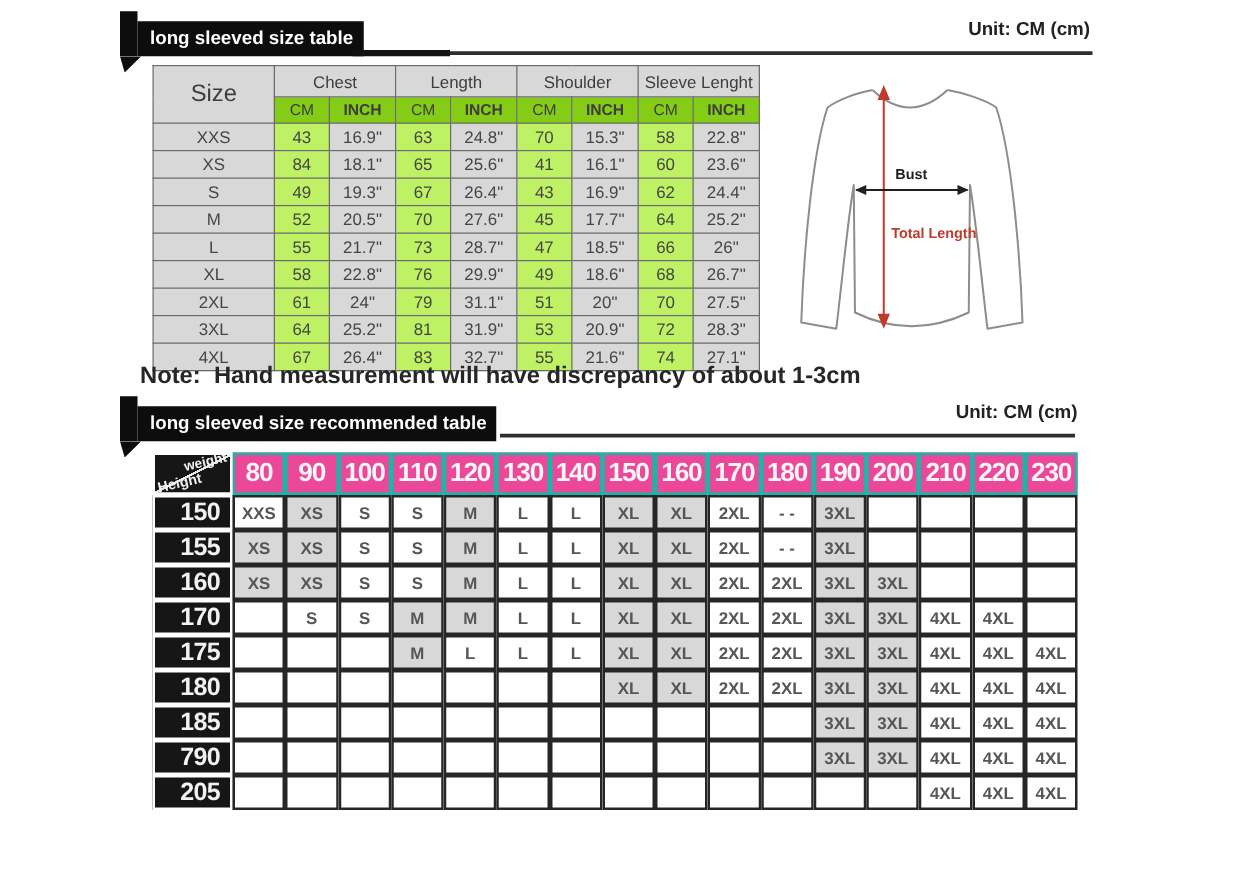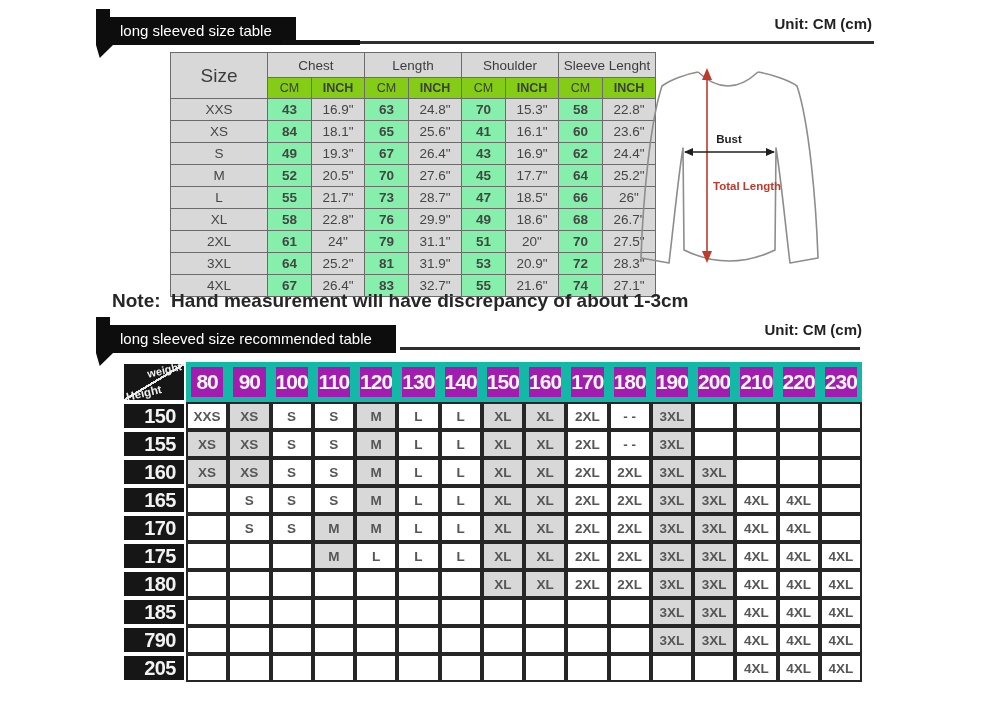--- a/index.html
+++ b/index.html
@@ -1,60 +1,60 @@
 <!DOCTYPE html>
 <html><head>
 <meta charset="utf-8">
 <style>
   html,body{margin:0;padding:0;background:#fff;}
   body{width:1005px;height:710px;position:relative;font-family:"Liberation Sans",sans-serif;overflow:hidden;}
 
   
-  .callout{position:absolute;background:#0d0d0d;color:#fff;font-weight:normal;font-size:15px;
-           height:28px;line-height:28px;padding:0 24px 0 10px;margin-left:14px;white-space:nowrap;}
+  .callout{position:absolute;background:#0d0d0d;color:#fff;font-weight:bold;font-size:15px;
+           height:28px;line-height:28px;padding:0 8px 0 10px;margin-left:14px;white-space:nowrap;}
   .callout::before{content:"";position:absolute;left:-14px;top:-8px;width:14px;height:36px;background:#0d0d0d;}
   .callout::after{content:"";position:absolute;left:-14px;top:100%;width:17px;height:13px;background:#0d0d0d;
                   clip-path:polygon(0 0,100% 0,22% 100%);}
   #tab1{left:96px;top:17px;}
   #tab2{left:96px;top:325px;}
 
   
   .rule{position:absolute;background:#2e2e2e;}
   #rule1a{left:282px;top:40px;width:78px;height:5px;background:#111;}
   #rule1b{left:360px;top:41px;width:514px;height:3px;}
   #rule2{left:400px;top:347px;width:460px;height:3px;}
   .unit{position:absolute;font-size:15px;font-weight:bold;color:#222;}
   #unit1{right:133px;top:15px;}
   #unit2{right:143px;top:321px;}
 
   
   #note{position:absolute;left:112px;top:290px;font-size:19px;font-weight:bold;color:#262626;white-space:pre;}
 
   
-  #size-table{position:absolute;left:122px;top:52px;border-collapse:collapse;margin-left:48px;}
+  #size-table{position:absolute;left:122px;top:52px;border-collapse:collapse;}
   #size-table th,#size-table td{border:1px solid #6b6b6b;text-align:center;padding:0;color:#3d3d3d;}
   #size-table .sz{width:96px;font-size:19px;font-weight:normal;background:#d8d8d8;}
   #size-table .grp{height:24px;font-size:13.5px;font-weight:normal;background:#d8d8d8;}
   #size-table .sub{height:20px;font-size:12.5px;font-weight:normal;background:#84cc16;}
   #size-table .w-cm{width:43px;}
   #size-table .w-inch{width:52px;font-weight:bold;}
   #size-table tbody td{height:21px;font-size:13.5px;color:#454545;}
   #size-table .rowhead{background:#d8d8d8;}
   #size-table .inch{background:#d8d8d8;}
-  #size-table .cm{background:#86efac;font-weight:bold;}
+  #size-table .cm{background:#bef264;}
 
   
   #shirt{position:absolute;left:636px;top:60px;}
 
   
   #recommended-table{position:absolute;left:122px;top:362px;width:740px;border-collapse:separate;
                      border-spacing:0;table-layout:fixed;}
   #recommended-table th,#recommended-table td{padding:0;text-align:center;overflow:hidden;}
-  #recommended-table th.wh{background:#a21caf;color:#f5f5f5;font-size:21px;font-weight:bold;
-                           border:5px solid #14b8a6;height:30px;letter-spacing:-1px;}
+  #recommended-table th.wh{background:#ec4899;color:#f5f5f5;font-size:21px;font-weight:bold;
+                           border:2px solid #14b8a6;height:30px;letter-spacing:-1px;}
   #recommended-table th.corner{border:2px solid #fff;position:relative;height:30px;
       background:linear-gradient(to bottom right,#161616 48.5%,#e8e8e8 48.5%,#e8e8e8 52%,#161616 52%);}
   #recommended-table .cw{position:absolute;top:0;right:2px;color:#f0f0f0;font-size:11px;font-weight:bold;
                          transform:rotate(-13deg);}
   #recommended-table .ch{position:absolute;bottom:1px;left:2px;color:#f0f0f0;font-size:11.5px;font-weight:bold;
                          transform:rotate(-13deg);}
   #recommended-table td{border:2px solid #262626;height:24px;font-size:13.5px;font-weight:bold;
                         color:#565656;background:#fff;}
   #recommended-table td.g{background:#d8d8d8;}
   #recommended-table td.hl{background:#161616;color:#f2f2f2;font-size:20px;text-align:right;
@@ -312,39 +312,20 @@
         <td class="g">XL</td>
         <td>2XL</td>
         <td>2XL</td>
         <td class="g">3XL</td>
         <td class="g">3XL</td>
         <td></td>
         <td></td>
         <td></td>
       </tr>
       <tr>
-        <td class="hl">165</td>
-        <td></td>
-        <td>S</td>
-        <td>S</td>
-        <td>S</td>
-        <td class="g">M</td>
-        <td>L</td>
-        <td>L</td>
-        <td class="g">XL</td>
-        <td class="g">XL</td>
-        <td>2XL</td>
-        <td>2XL</td>
-        <td class="g">3XL</td>
-        <td class="g">3XL</td>
-        <td>4XL</td>
-        <td>4XL</td>
-        <td></td>
-      </tr>
-      <tr>
         <td class="hl">170</td>
         <td></td>
         <td>S</td>
         <td>S</td>
         <td class="g">M</td>
         <td class="g">M</td>
         <td>L</td>
         <td>L</td>
         <td class="g">XL</td>
         <td class="g">XL</td>

